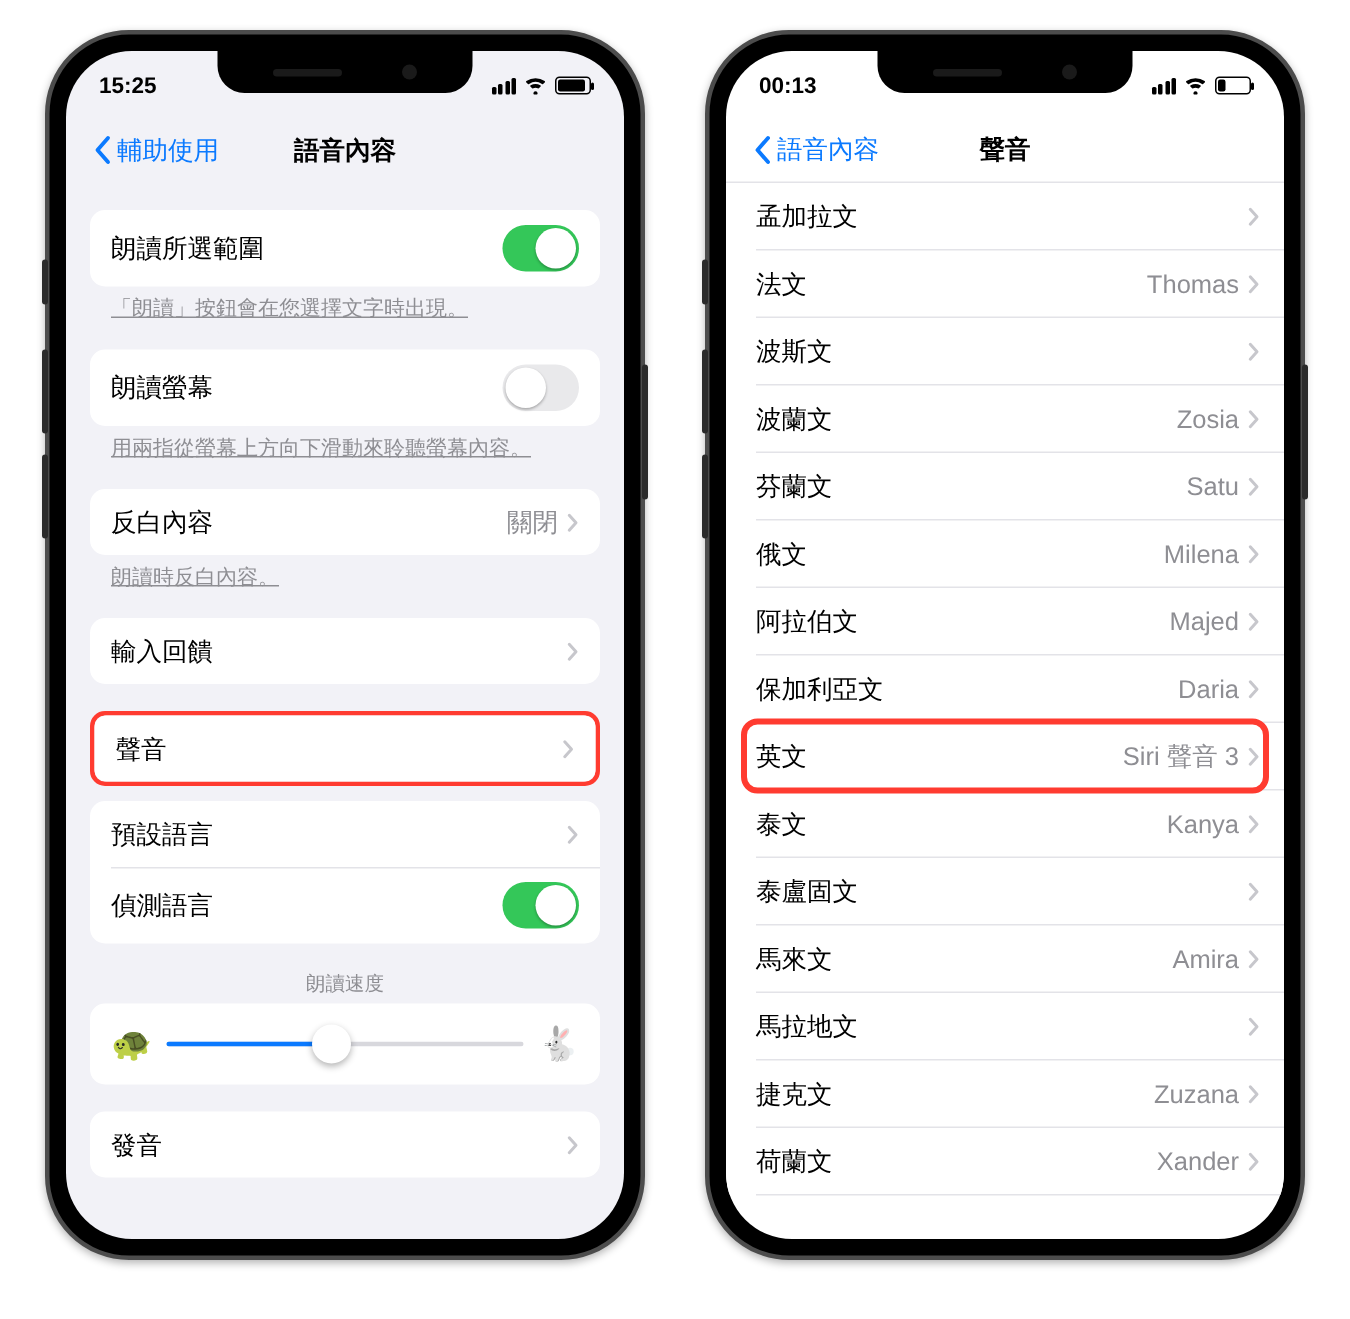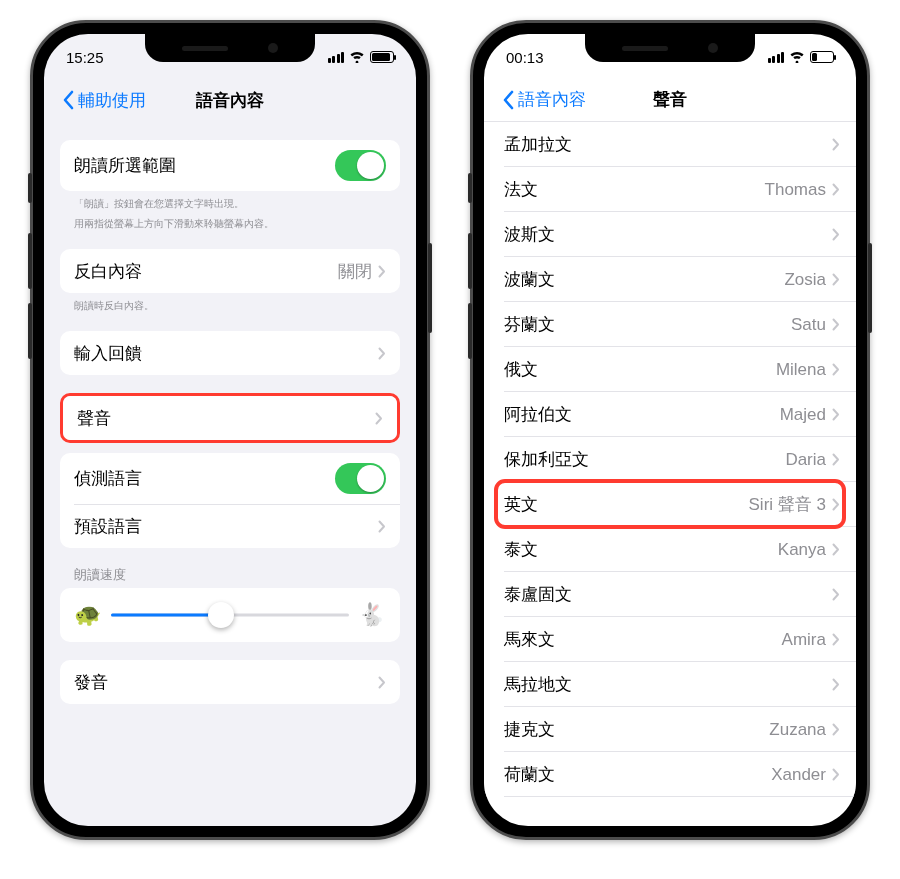--- a/index.html
+++ b/index.html
@@ -25,21 +25,21 @@
   .screen{width:100%;height:100%;border-radius:44px;overflow:hidden;position:relative;}
   .screen.light{background:var(--ios-bg);}
   .screen.white{background:#ffffff;}
   .notch{position:absolute;top:0;left:50%;transform:translateX(-50%);
     width:170px;height:28px;background:#000;border-bottom-left-radius:18px;border-bottom-right-radius:18px;z-index:10;
     display:flex;align-items:center;justify-content:center;gap:40px;}
   .speaker{width:46px;height:5px;background:#1a1a1a;border-radius:3px;}
   .cam{width:10px;height:10px;background:#1a1a1a;border-radius:50%;}
   
   .statusbar{height:44px;display:flex;align-items:center;justify-content:space-between;
-    padding:2px 22px 0;font-size:15px;font-weight:400;color:#000;}
+    padding:2px 22px 0;font-size:15px;font-weight:700;color:#000;}
   .status-icons{display:flex;align-items:center;gap:5px;}
   .sig{display:flex;align-items:flex-end;gap:1.5px;}
   .sig i{width:3px;background:#000;border-radius:1px;}
   .sig i:nth-child(1){height:5px;} .sig i:nth-child(2){height:7px;}
   .sig i:nth-child(3){height:9px;} .sig i:nth-child(4){height:11px;}
   .wifi-ic{width:16px;height:12px;}
   .batt{width:24px;height:12px;border:1px solid #000;border-radius:3px;position:relative;}
   .batt::after{content:"";position:absolute;right:-3px;top:3px;width:2px;height:5px;background:#000;border-radius:1px;}
   .batt i{position:absolute;left:1px;top:1px;bottom:1px;width:18px;background:#000;border-radius:1.5px;}
   .batt.low i{width:5px;}
@@ -51,22 +51,22 @@
   
   .content{padding:0 16px 20px;}
   .group{background:var(--ios-cell);border-radius:10px;margin-top:18px;overflow:hidden;}
   .group.nomt{margin-top:10px;}
   .cell{display:flex;align-items:center;min-height:44px;padding:10px 14px;position:relative;}
   .cell + .cell::before{content:"";position:absolute;left:14px;right:0;top:0;height:1px;background:#e3e3e8;}
   .cell .lbl{flex:0 0 auto;font-size:17px;color:#000;}
   .cell .spacer{flex:1;}
   .cell .val{font-size:17px;color:var(--ios-gray-text);margin-right:6px;}
   .chev-r{width:8px;height:13px;flex:0 0 auto;}
-  .footer{font-size:10px;color:var(--ios-gray-text);padding:6px 14px 0;}
-  .header-sm{font-size:13px;color:var(--ios-gray-text);padding:18px 14px 4px;}
+  .footer{font-size:14px;color:var(--ios-gray-text);padding:6px 14px 0;text-decoration:underline;}
+  .header-sm{font-size:13px;color:var(--ios-gray-text);padding:18px 14px 4px;text-align:center;}
   
   .tog{width:51px;height:31px;border-radius:16px;position:relative;background:#e9e9eb;}
   .tog.on{background:var(--ios-green);}
   .tog i{position:absolute;top:2px;width:27px;height:27px;border-radius:50%;background:#fff;box-shadow:0 1px 2px rgba(0,0,0,.3);}
   .tog.off i{left:2px;} .tog.on i{right:2px;}
   
   .slidecell{display:flex;align-items:center;gap:10px;padding:14px 14px;}
   .anim{font-size:22px;}
   .slider{flex:1;height:26px;position:relative;}
   .track{position:absolute;left:0;right:0;top:50%;height:3px;background:#d8d8dd;border-radius:2px;transform:translateY(-50%);}
@@ -134,20 +134,29 @@
           <div class="cell">
             <span class="lbl">朗讀所選範圍</span>
             <span class="spacer"></span>
             <span class="tog on">
                 <i></i>
               </span>
           </div>
         </div>
         <div class="footer">「朗讀」按鈕會在您選擇文字時出現。</div>
 
+        <div class="group">
+          <div class="cell">
+            <span class="lbl">朗讀螢幕</span>
+            <span class="spacer"></span>
+            <span class="tog off">
+                <i></i>
+              </span>
+          </div>
+        </div>
         <div class="footer">用兩指從螢幕上方向下滑動來聆聽螢幕內容。</div>
 
         <div class="group">
           <div class="cell">
             <span class="lbl">反白內容</span>
             <span class="spacer"></span>
             <span class="val">關閉</span>
             <svg class="chev-r" viewBox="0 0 8 13">
                 <path fill="none" stroke="#c7c7cc" stroke-width="2" stroke-linecap="round" stroke-linejoin="round" d="M1.5 1.5 6 6.5l-4.5 5"></path>
               </svg>
@@ -172,32 +181,32 @@
               <span class="spacer"></span>
               <svg class="chev-r" viewBox="0 0 8 13">
                   <path fill="none" stroke="#c7c7cc" stroke-width="2" stroke-linecap="round" stroke-linejoin="round" d="M1.5 1.5 6 6.5l-4.5 5"></path>
                 </svg>
             </div>
           </div>
         </div>
 
         <div class="group nomt">
           <div class="cell">
+            <span class="lbl">預設語言</span>
+            <span class="spacer"></span>
+            <svg class="chev-r" viewBox="0 0 8 13">
+                <path fill="none" stroke="#c7c7cc" stroke-width="2" stroke-linecap="round" stroke-linejoin="round" d="M1.5 1.5 6 6.5l-4.5 5"></path>
+              </svg>
+          </div>
+          <div class="cell">
             <span class="lbl">偵測語言</span>
             <span class="spacer"></span>
             <span class="tog on">
                 <i></i>
               </span>
-          </div>
-          <div class="cell">
-            <span class="lbl">預設語言</span>
-            <span class="spacer"></span>
-            <svg class="chev-r" viewBox="0 0 8 13">
-                <path fill="none" stroke="#c7c7cc" stroke-width="2" stroke-linecap="round" stroke-linejoin="round" d="M1.5 1.5 6 6.5l-4.5 5"></path>
-              </svg>
           </div>
         </div>
 
         <div class="header-sm">朗讀速度</div>
         <div class="group" style="margin-top:0;">
           <div class="slidecell">
             <span class="anim">🐢</span>
             <div class="slider">
               <div class="track"></div>
                 <div class="track-fill"></div>

